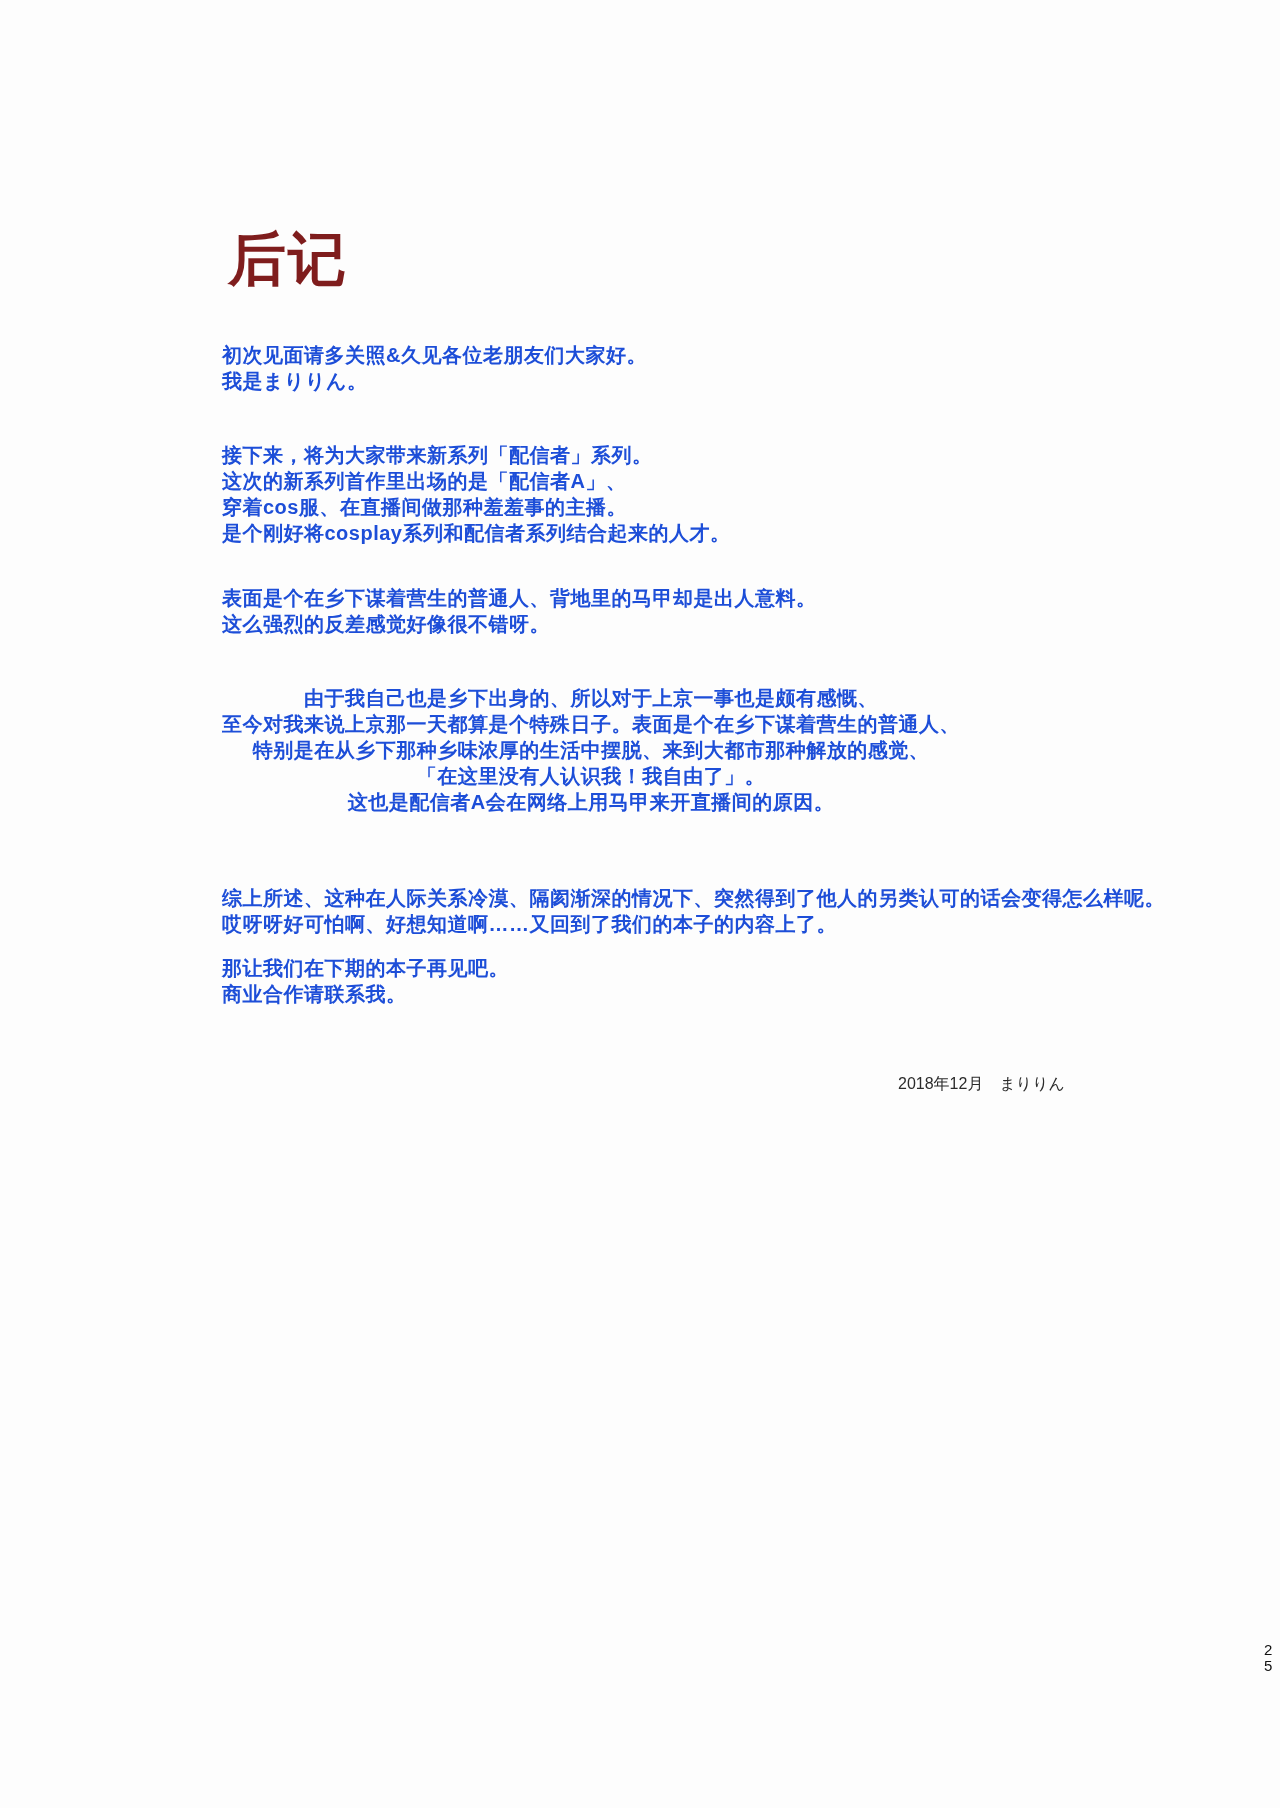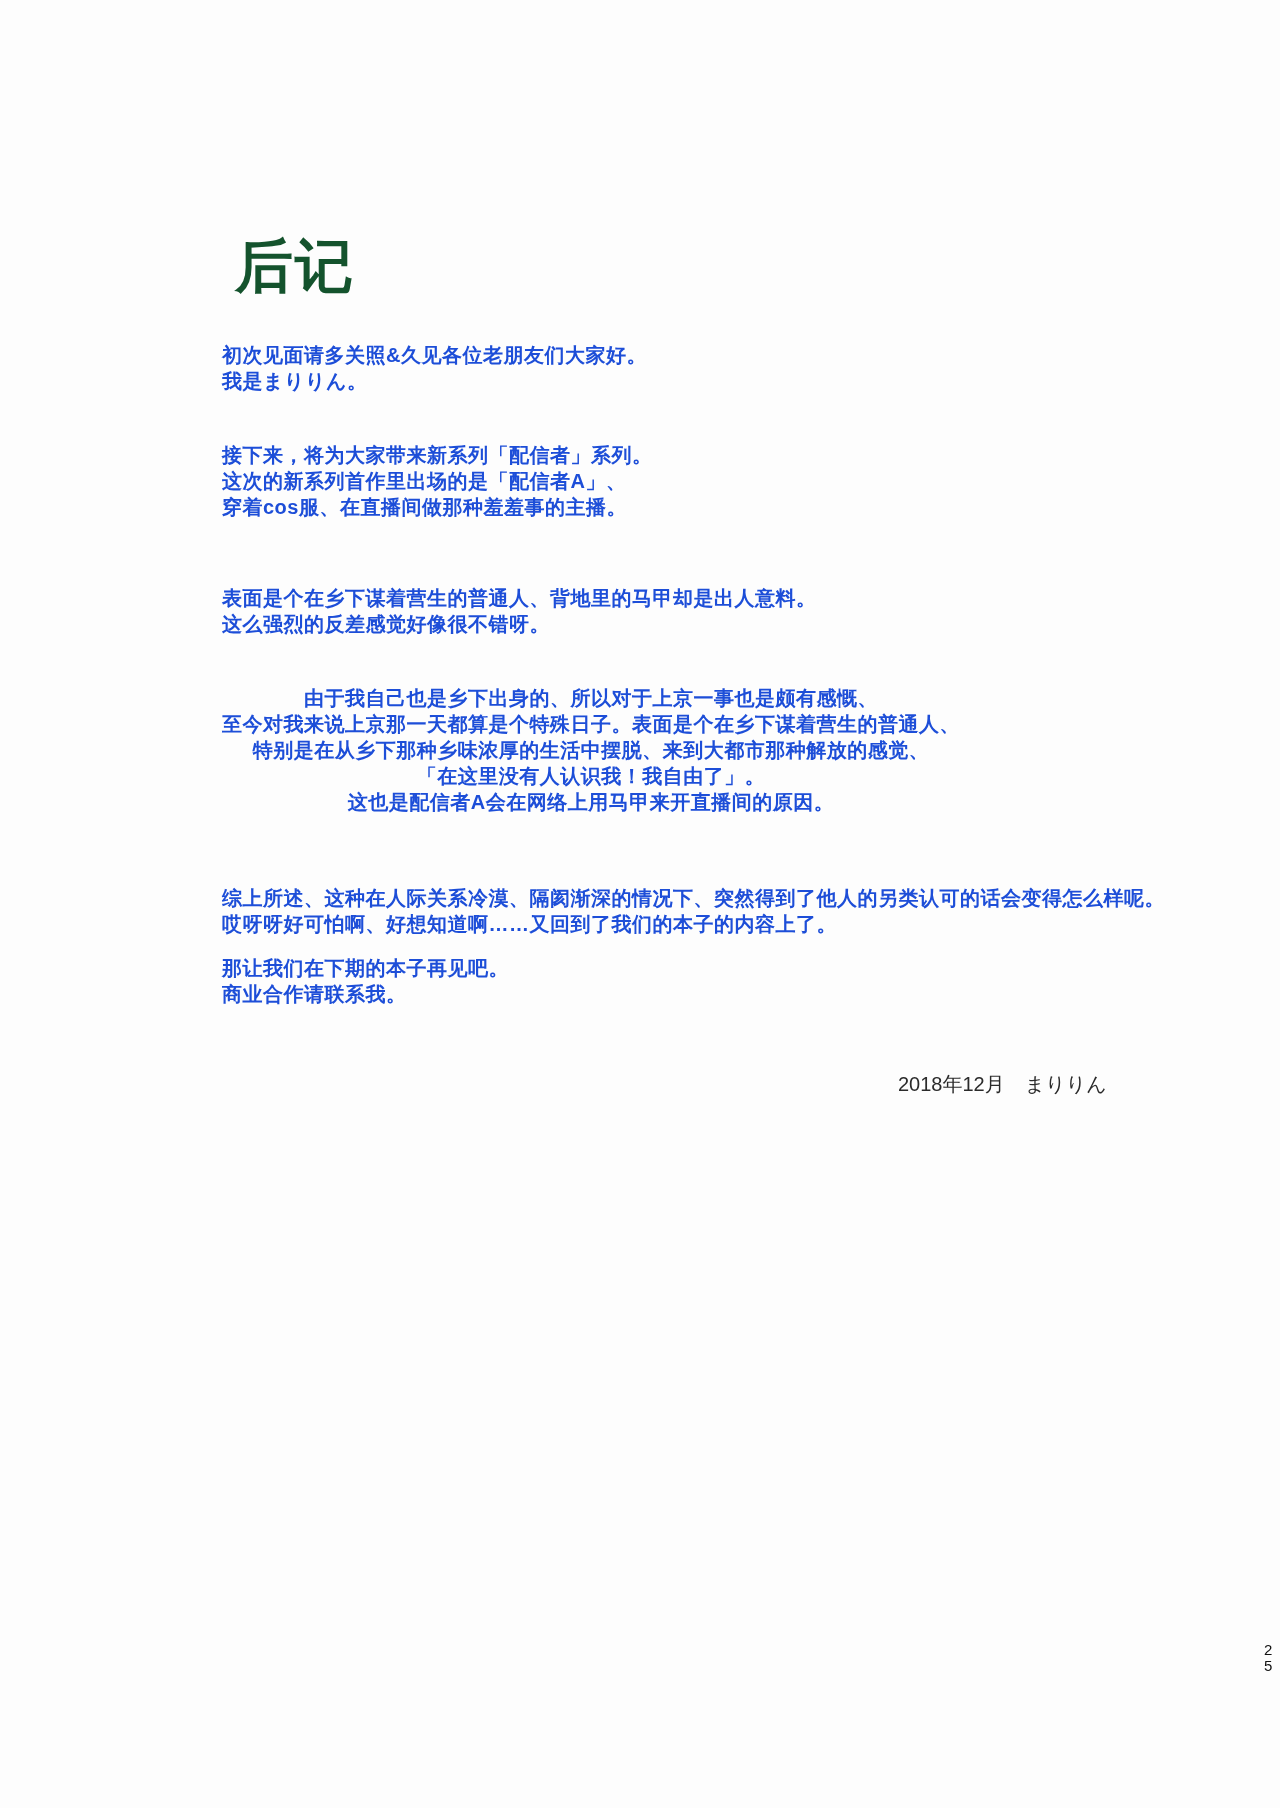--- a/index.html
+++ b/index.html
@@ -13,25 +13,25 @@
     height: 1808px;
     background: #fdfdfd;
     font-family: "Liberation Sans", "DejaVu Sans", sans-serif;
     color: #1d1d1d;
     overflow: hidden;
   }
   .title {
     position: absolute;
     left: 227px;
     top: 228px;
-    margin: 8px;
+    margin: 1px;
     font-size: 58px;
     line-height: 60px;
     font-weight: 700;
-    color: #14532d;
+    color: #7f1d1d;
     letter-spacing: 2px;
   }
   .para {
     position: absolute;
     left: 222px;
     font-size: 20px;
     line-height: 26px;
     font-weight: 600;
     color: #1d4ed8;
     white-space: nowrap;
@@ -40,21 +40,21 @@
   .p1 { top: 342px; }
   .p2 { top: 442px; }
   .p3 { top: 585px; }
   .p4 { top: 685px; text-align: center; }
   .p5 { top: 885px; }
   .p6 { top: 955px; }
   .signature {
     position: absolute;
     left: 898px;
     top: 1070px;
-    font-size: 20px;
+    font-size: 16px;
     line-height: 28px;
     font-weight: 500;
     color: #2b2b2b;
     white-space: nowrap;
   }
   .page-number {
     position: absolute;
     left: 1264px;
     top: 1642px;
     font-size: 15px;
@@ -73,20 +73,21 @@
 
   <div class="para p1">
     <div>初次见面请多关照&amp;久见各位老朋友们大家好。</div>
     <div>我是まりりん。</div>
   </div>
 
   <div class="para p2">
     <div>接下来，将为大家带来新系列「配信者」系列。</div>
     <div>这次的新系列首作里出场的是「配信者A」、</div>
     <div>穿着cos服、在直播间做那种羞羞事的主播。</div>
+    <div>是个刚好将cosplay系列和配信者系列结合起来的人才。</div>
   </div>
 
   <div class="para p3">
     <div>表面是个在乡下谋着营生的普通人、背地里的马甲却是出人意料。</div>
     <div>这么强烈的反差感觉好像很不错呀。</div>
   </div>
 
   <div class="para p4">
     <div>由于我自己也是乡下出身的、所以对于上京一事也是颇有感慨、</div>
     <div>至今对我来说上京那一天都算是个特殊日子。表面是个在乡下谋着营生的普通人、</div>

